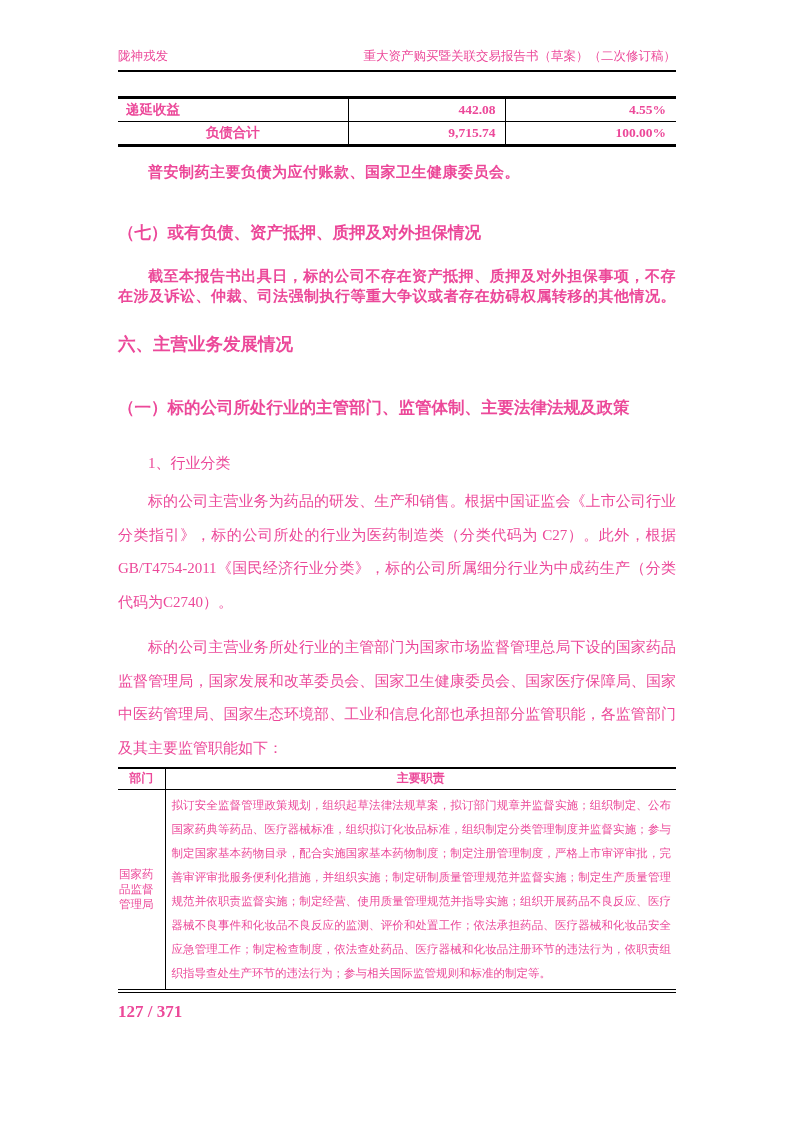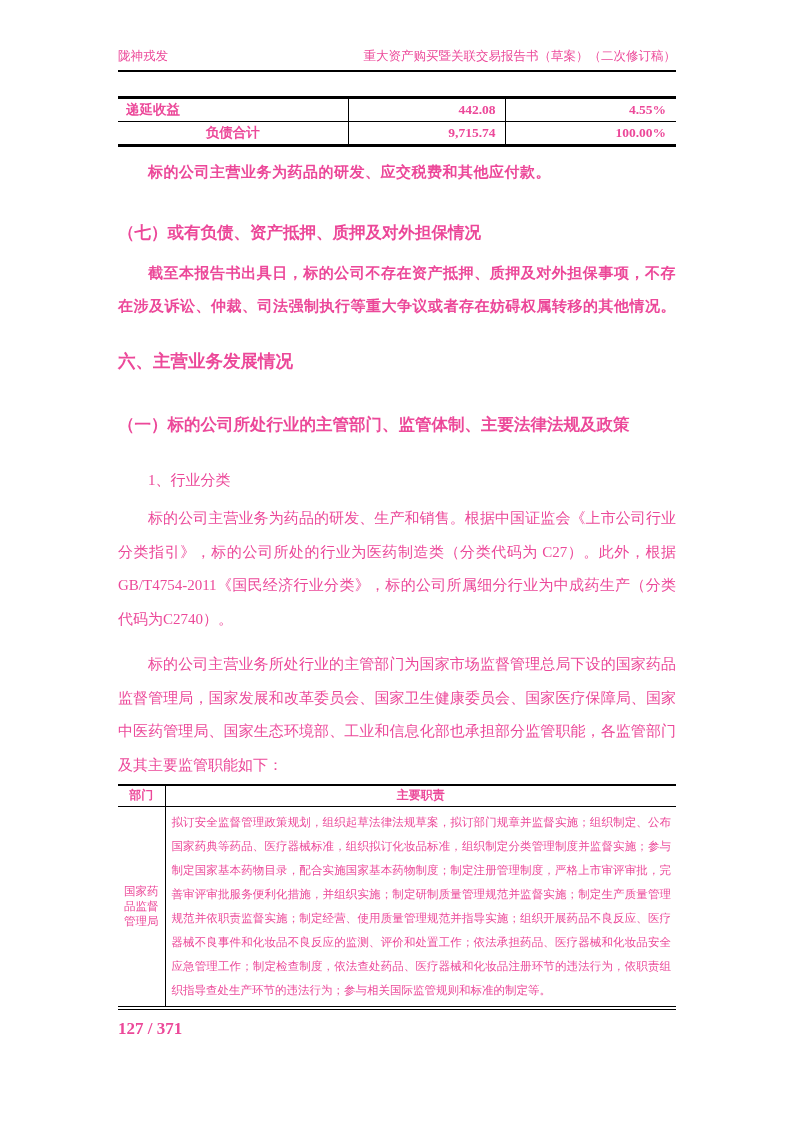--- a/index.html
+++ b/index.html
@@ -48,24 +48,24 @@
     letter-spacing: 0.5px;
   }
   .h-sub {
     margin-top: 29px;
     font-family: "Liberation Sans", "DejaVu Sans", sans-serif;
     font-size: 16.5px;
     font-weight: bold;
     line-height: 42px;
   }
   .para-kai {
-    margin-top: 4px;
+    margin-top: 13px;
     font-size: 15px;
     font-weight: bold;
-    line-height: 33px;
+    line-height: 20px;
     text-indent: 2em;
     text-align: justify;
     letter-spacing: 0.5px;
   }
   .h-main {
     margin-top: 25px;
     font-family: "Liberation Sans", "DejaVu Sans", sans-serif;
     font-size: 17.5px;
     font-weight: bold;
     line-height: 26px;
@@ -93,21 +93,20 @@
     font-size: 12px;
     font-weight: bold;
     text-align: center;
     height: 21px;
     border-bottom: 1.5px solid #000;
     vertical-align: middle;
   }
   .reg-table .dept-col { width: 47px; }
   .reg-table td { vertical-align: middle; }
   .reg-table td.dept {
-    text-align: center;
     line-height: 15px;
     padding: 2px 1px;
   }
   .reg-table th.duty-h, .reg-table td.duty { border-left: 1.5px solid #000; }
   .reg-table td.duty {
     text-align: justify;
     line-height: 24px;
     padding: 3px 5px 4px 6px;
   }
   
@@ -136,21 +135,21 @@
         <td class="c3">4.55%</td>
       </tr>
       <tr class="total">
         <td class="c1">负债合计</td>
         <td class="c2">9,715.74</td>
         <td class="c3">100.00%</td>
       </tr>
     </tbody>
   </table>
 
-  <p class="note-para">标的公司主营业务为药品的研发、应交税费和其他应付款。</p>
+  <p class="note-para">普安制药主要负债为应付账款、国家卫生健康委员会。</p>
 
   <h2 class="h-sub">（七）或有负债、资产抵押、质押及对外担保情况</h2>
 
   <p class="para-kai">截至本报告书出具日，标的公司不存在资产抵押、质押及对外担保事项，不存在涉及诉讼、仲裁、司法强制执行等重大争议或者存在妨碍权属转移的其他情况。</p>
 
   <h1 class="h-main">六、主营业务发展情况</h1>
 
   <h2 class="h-sub">（一）标的公司所处行业的主管部门、监管体制、主要法律法规及政策</h2>
 
   <p class="item-title">1、行业分类</p>

